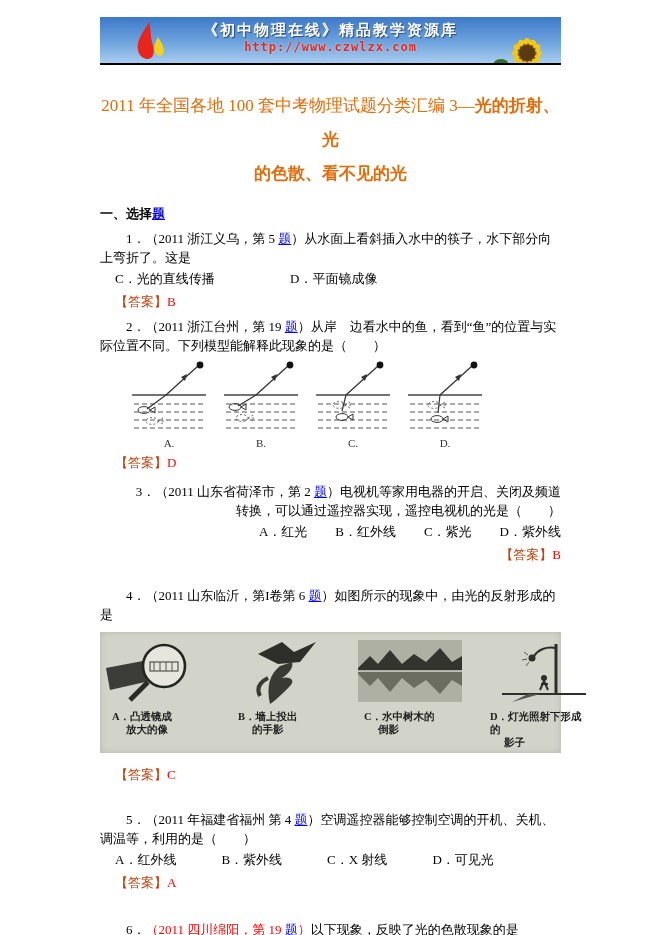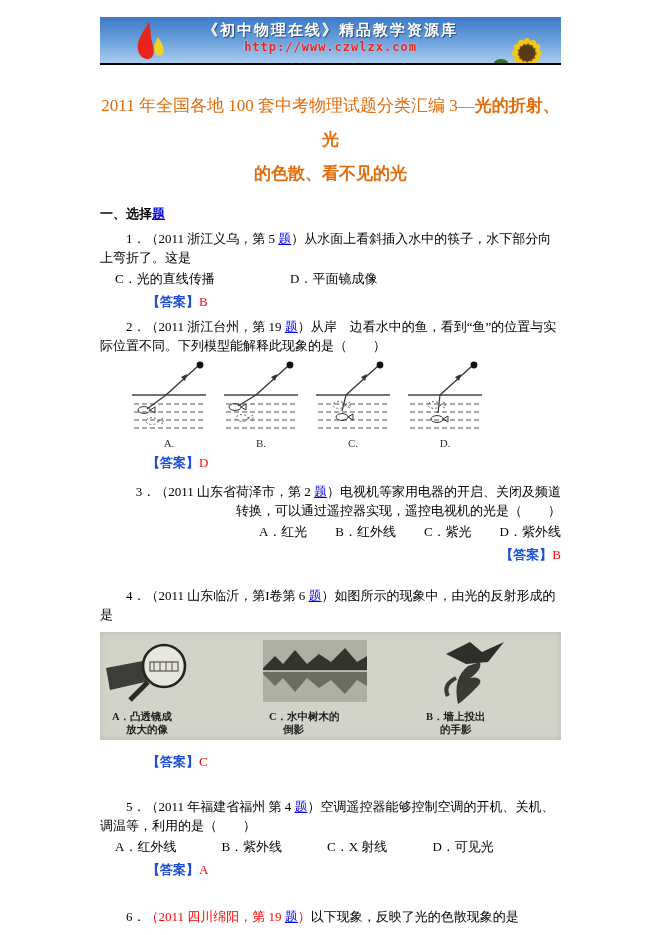--- a/index.html
+++ b/index.html
@@ -28,21 +28,21 @@
   .section-heading { margin-top:14px; font-size:13px; font-weight:bold; }
 
   
   .stem { font-size:13px; line-height:19px; text-indent:2em; margin-top:6px; }
   .opts { margin-left:15px; font-size:13px; line-height:19px; margin-top:2px; }
   .opt { display:inline-block; }
   .w175 { width:175px; }
   .mr28 { margin-right:28px; }
   .mr45 { margin-right:45px; }
   .answer { margin:4px 0 0 15px; font-size:13px; color:#f00; line-height:19px; }
-  .answer .ans-label { font-weight:bold; color:#1d4ed8;margin-left:32px; }
+  .answer .ans-label { font-weight:normal; color:#c2410c; }
   a.qlink { color:#0000ee; text-decoration:underline; cursor:pointer; }
   .red { color:#f00; }
   .mt10 { margin-top:10px;text-align:right; } .mt22 { margin-top:22px; }
   .mt26 { margin-top:26px; } .mt28 { margin-top:28px; }
 
   
   .fig-models { display:flex; gap:10px; margin:4px 0 2px 28px; }
   .fig-panel { width:82px; text-align:center; }
   .fig-panel .lbl { font-size:11px; color:#333; line-height:12px; }
 
@@ -214,36 +214,54 @@
           <line x1="56" y1="24" x2="56" y2="33" stroke="#55554d"></line>
           <line x1="62" y1="24" x2="62" y2="33" stroke="#55554d"></line>
           <line x1="68" y1="24" x2="68" y2="33" stroke="#55554d"></line>
           <line x1="44" y1="44" x2="26" y2="62" stroke="#2a2a26" stroke-width="5"></line>
         </svg>
         <div class="cap">A．凸透镜成</div>
         <div class="cap" style="padding-left:22px;">放大的像</div>
       </div>
       <div class="photo-cell">
         <svg width="108" height="68" viewBox="0 0 108 68">
+          <polygon points="28,16 52,4 64,14 86,4 70,24 48,26" fill="#2e2e2a"></polygon>
+          <path d="M40,66 C36,48 40,36 50,28 L62,24 C64,30 58,36 52,40 C60,38 66,42 60,48 C52,56 46,62 40,66 Z" fill="#3a3a34"></path>
+          <path d="M30,58 C26,50 30,44 38,40" stroke="#3a3a34" stroke-width="4" fill="none"></path>
+        </svg>
+        <div class="cap">B．墙上投出</div>
+        <div class="cap" style="padding-left:22px;">的手影</div>
+      </div>
+      <div class="photo-cell">
+        <svg width="108" height="68" viewBox="0 0 108 68">
           <rect x="2" y="2" width="104" height="62" fill="#aeb0a4"></rect>
           <path d="M2,30 L14,18 L22,26 L34,12 L46,26 L58,16 L70,24 L84,10 L96,24 L106,18 L106,33 L2,33 Z" fill="#34342e"></path>
           <path d="M2,36 L14,48 L22,40 L34,54 L46,40 L58,50 L70,42 L84,56 L96,42 L106,48 L106,33 L2,33 Z" fill="#6b6d60"></path>
           <line x1="2" y1="33" x2="106" y2="33" stroke="#d8d9cd" stroke-width="1.4"></line>
         </svg>
         <div class="cap">C．水中树木的</div>
         <div class="cap" style="padding-left:22px;">倒影</div>
       </div>
       <div class="photo-cell">
         <svg width="108" height="68" viewBox="0 0 108 68">
-          <polygon points="28,16 52,4 64,14 86,4 70,24 48,26" fill="#2e2e2a"></polygon>
-          <path d="M40,66 C36,48 40,36 50,28 L62,24 C64,30 58,36 52,40 C60,38 66,42 60,48 C52,56 46,62 40,66 Z" fill="#3a3a34"></path>
-          <path d="M30,58 C26,50 30,44 38,40" stroke="#3a3a34" stroke-width="4" fill="none"></path>
-        </svg>
-        <div class="cap">B．墙上投出</div>
-        <div class="cap" style="padding-left:22px;">的手影</div>
+          <line x1="74" y1="6" x2="74" y2="56" stroke="#2e2e2a" stroke-width="3"></line>
+          <path d="M74,10 C64,8 56,12 52,18" stroke="#2e2e2a" stroke-width="2" fill="none"></path>
+          <circle cx="50" cy="20" r="3.5" fill="#2e2e2a"></circle>
+          <g stroke="#55554d">
+              <line x1="42" y1="14" x2="46" y2="17"></line>
+              <line x1="40" y1="22" x2="45" y2="21"></line>
+              <line x1="44" y1="28" x2="47" y2="24"></line>
+            </g>
+          <line x1="20" y1="56" x2="104" y2="56" stroke="#2e2e2a" stroke-width="2"></line>
+          <circle cx="62" cy="40" r="3" fill="#2e2e2a"></circle>
+          <path d="M62,43 L58,52 M62,43 L66,52 M59,46 L66,46" stroke="#2e2e2a" stroke-width="2"></path>
+          <polygon points="58,56 30,64 46,56" fill="#55554d"></polygon>
+        </svg>
+        <div class="cap">D．灯光照射下形成的</div>
+        <div class="cap" style="padding-left:22px;">影子</div>
       </div>
     </div>
     <div class="answer" style="margin-top:12px;"><span class="ans-label">【答案】</span><span>C</span></div>
   </div>
 
   <div class="mt26">
     <p class="stem"><span>5．（2011 年福建省福州 第 4 </span><a class="qlink">题</a><span>）空调遥控器能够控制空调的开机、关机、调温等，利用的是（　　）</span></p>
     <div class="opts">
       <span class="opt mr45">A．红外线</span><span class="opt mr45">B．紫外线</span><span class="opt mr45">C．X 射线</span><span class="opt">D．可见光</span>
     </div>

